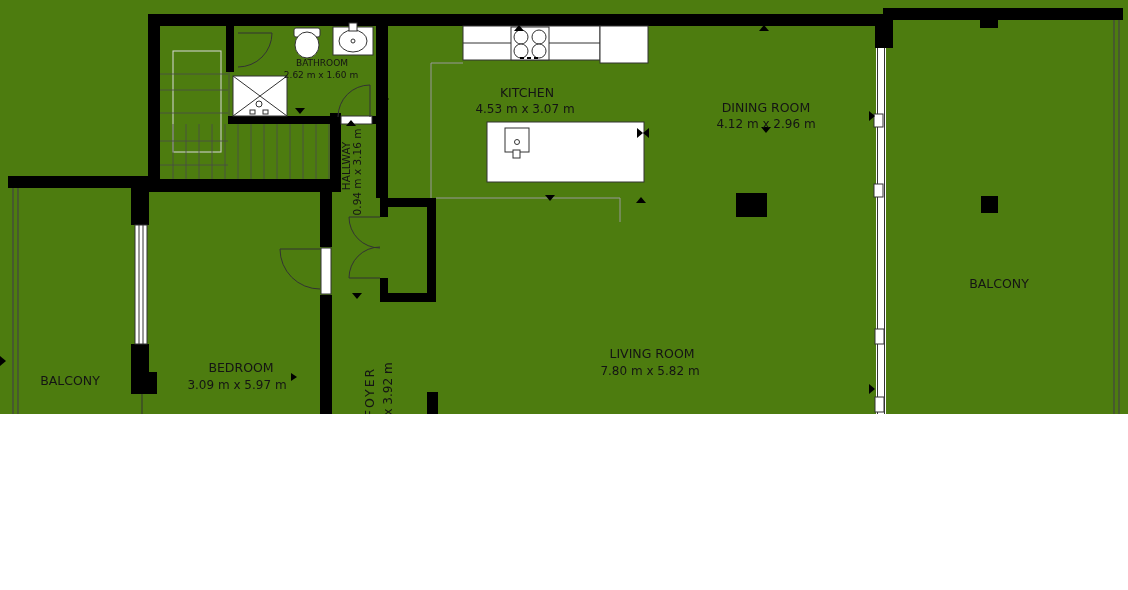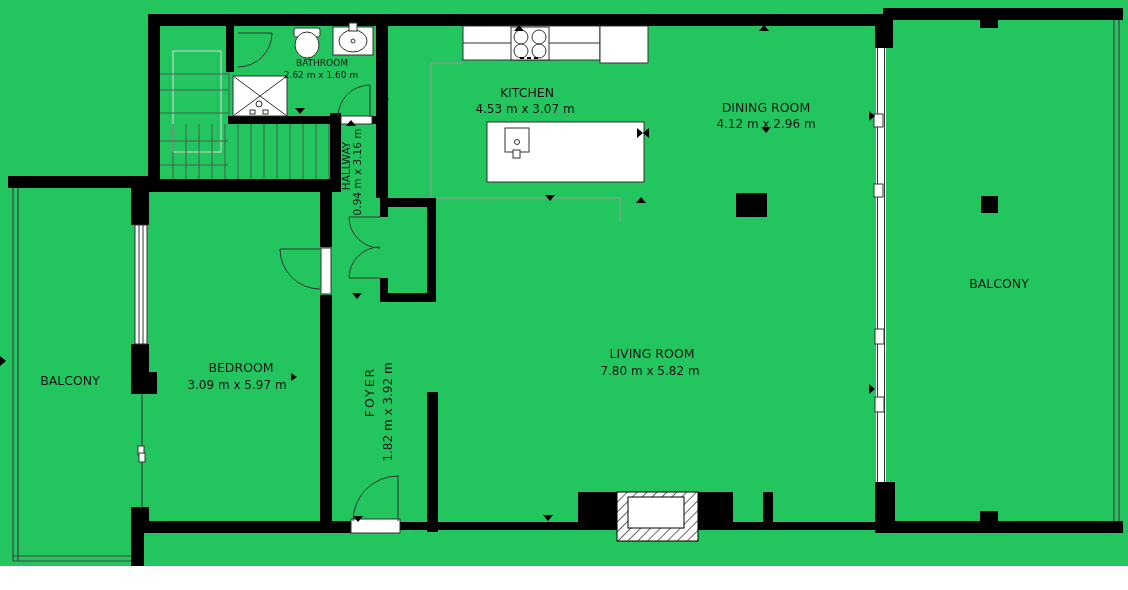--- a/index.html
+++ b/index.html
@@ -1,16 +1,16 @@
 <!DOCTYPE html>
 <html><head>
 <meta charset="utf-8">
 <style>
   html,body{margin:0;padding:0;background:#fff;}
-  .plan-wrap{position:relative;width:1128px;height:566px;background:#22c55e;overflow:hidden;}
+  .plan-wrap{position:relative;width:1128px;height:414px;background:#4d7c0f;overflow:hidden;}
   svg{position:absolute;left:0;top:0;}
   .wall{fill:#000000;stroke:none;}
   .fix{fill:#ffffff;stroke:#333333;stroke-width:1;}
   .ln{stroke:#333333;stroke-width:1;fill:none;}
   .thin{stroke:#999999;stroke-width:1;fill:none;}
   .tread{stroke:#4a4a4a;stroke-width:0.8;fill:none;}
   .guide{stroke:#d9d9d9;stroke-width:1;fill:none;}
   .rail{stroke:#444444;stroke-width:1.2;fill:none;}
   .mark{fill:#000000;stroke:none;}
   .lbl{font-family:"DejaVu Sans","Liberation Sans",sans-serif;fill:#141414;text-anchor:middle;}

